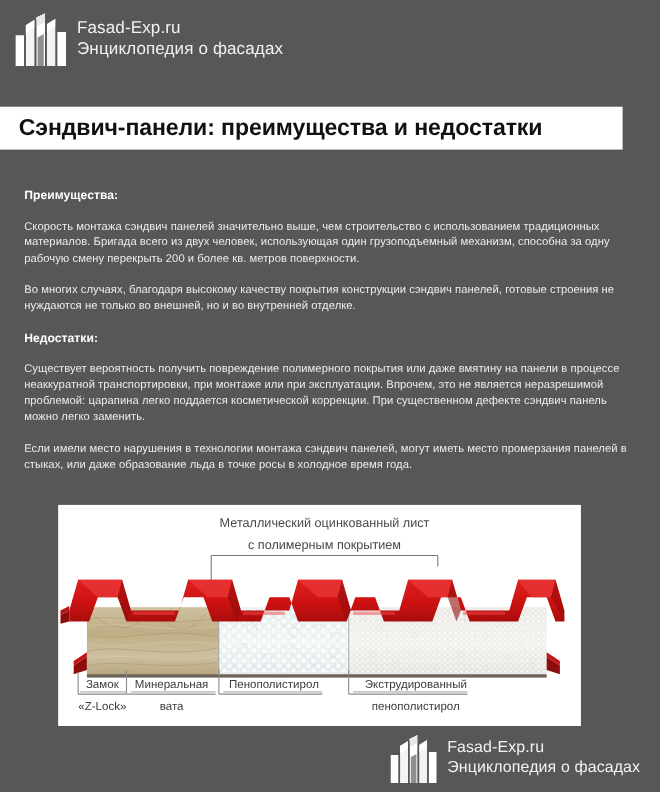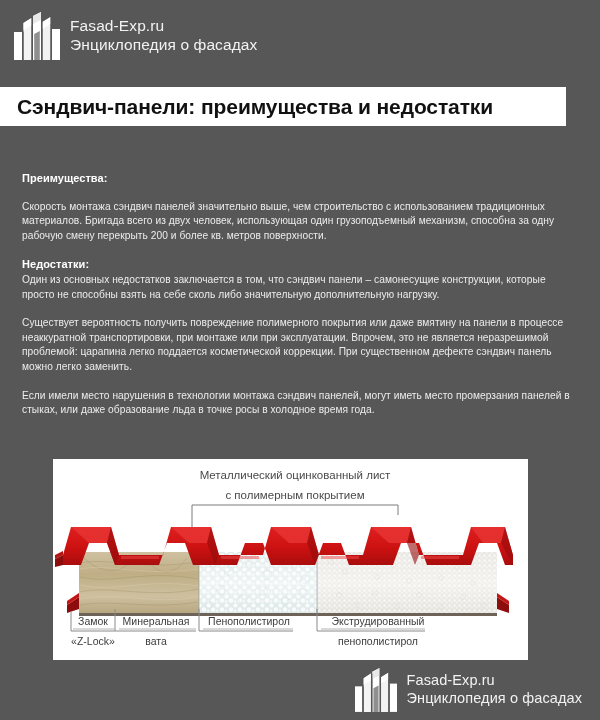--- a/index.html
+++ b/index.html
@@ -45,21 +45,21 @@
     letter-spacing: .1px;
   }
   .logo-sub {
     font-size: 15.5px;
     letter-spacing: .1px;
   }
 
   
   .title-band {
     position: absolute;
-    left: 0; top: 87px;
+    left: 0; top: 97px;
     width: 566px;
     height: 39px;
     background: #ffffff;
     display: flex;
     align-items: center;
   }
   .title-band h1 {
     margin: 0;
     padding-left: 17px;
     font-size: 21px;
@@ -162,23 +162,23 @@
   </div>
 </div>
 
 <div class="title-band">
   <h1>Сэндвич-панели: преимущества и недостатки</h1>
 </div>
 
 <div class="article">
   <p class="para heading gap" style="margin-top:12px">Преимущества:</p>
   <p class="para gap">Скорость монтажа сэндвич панелей значительно выше, чем строительство с использованием традиционных материалов. Бригада всего из двух человек, использующая один грузоподъемный механизм, способна за одну рабочую смену перекрыть 200 и более кв. метров поверхности.</p>
+  <p class="para gap">Во многих случаях, благодаря высокому качеству покрытия конструкции сэндвич панелей, готовые строения не нуждаются не только во внешней, но и во внутренней отделке.</p>
 
   <p class="para heading gap">Недостатки:</p>
-  <p class="para">Один из основных недостатков заключается в том, что сэндвич панели – самонесущие конструкции, которые просто не способны взять на себе сколь либо значительную дополнительную нагрузку.</p>
   <p class="para gap">Существует вероятность получить повреждение полимерного покрытия или даже вмятину на панели в процессе неаккуратной транспортировки, при монтаже или при эксплуатации. Впрочем, это не является неразрешимой проблемой: царапина легко поддается косметической коррекции. При существенном дефекте сэндвич панель можно легко заменить.</p>
   <p class="para gap"> Если имели место нарушения в технологии монтажа сэндвич панелей, могут иметь место промерзания панелей в стыках, или даже образование льда в точке росы в холодное время года.</p>
 </div>
 
 <div class="diagram-wrap">
   <svg class="diagram" width="475" height="201" viewBox="0 0 475 201">
     <defs>
       <linearGradient id="woolGrad" x1="0" y1="0" x2="0" y2="1">
         <stop offset="0%" stop-color="#cfc1a1"></stop>
         <stop offset="35%" stop-color="#bfae85"></stop>

